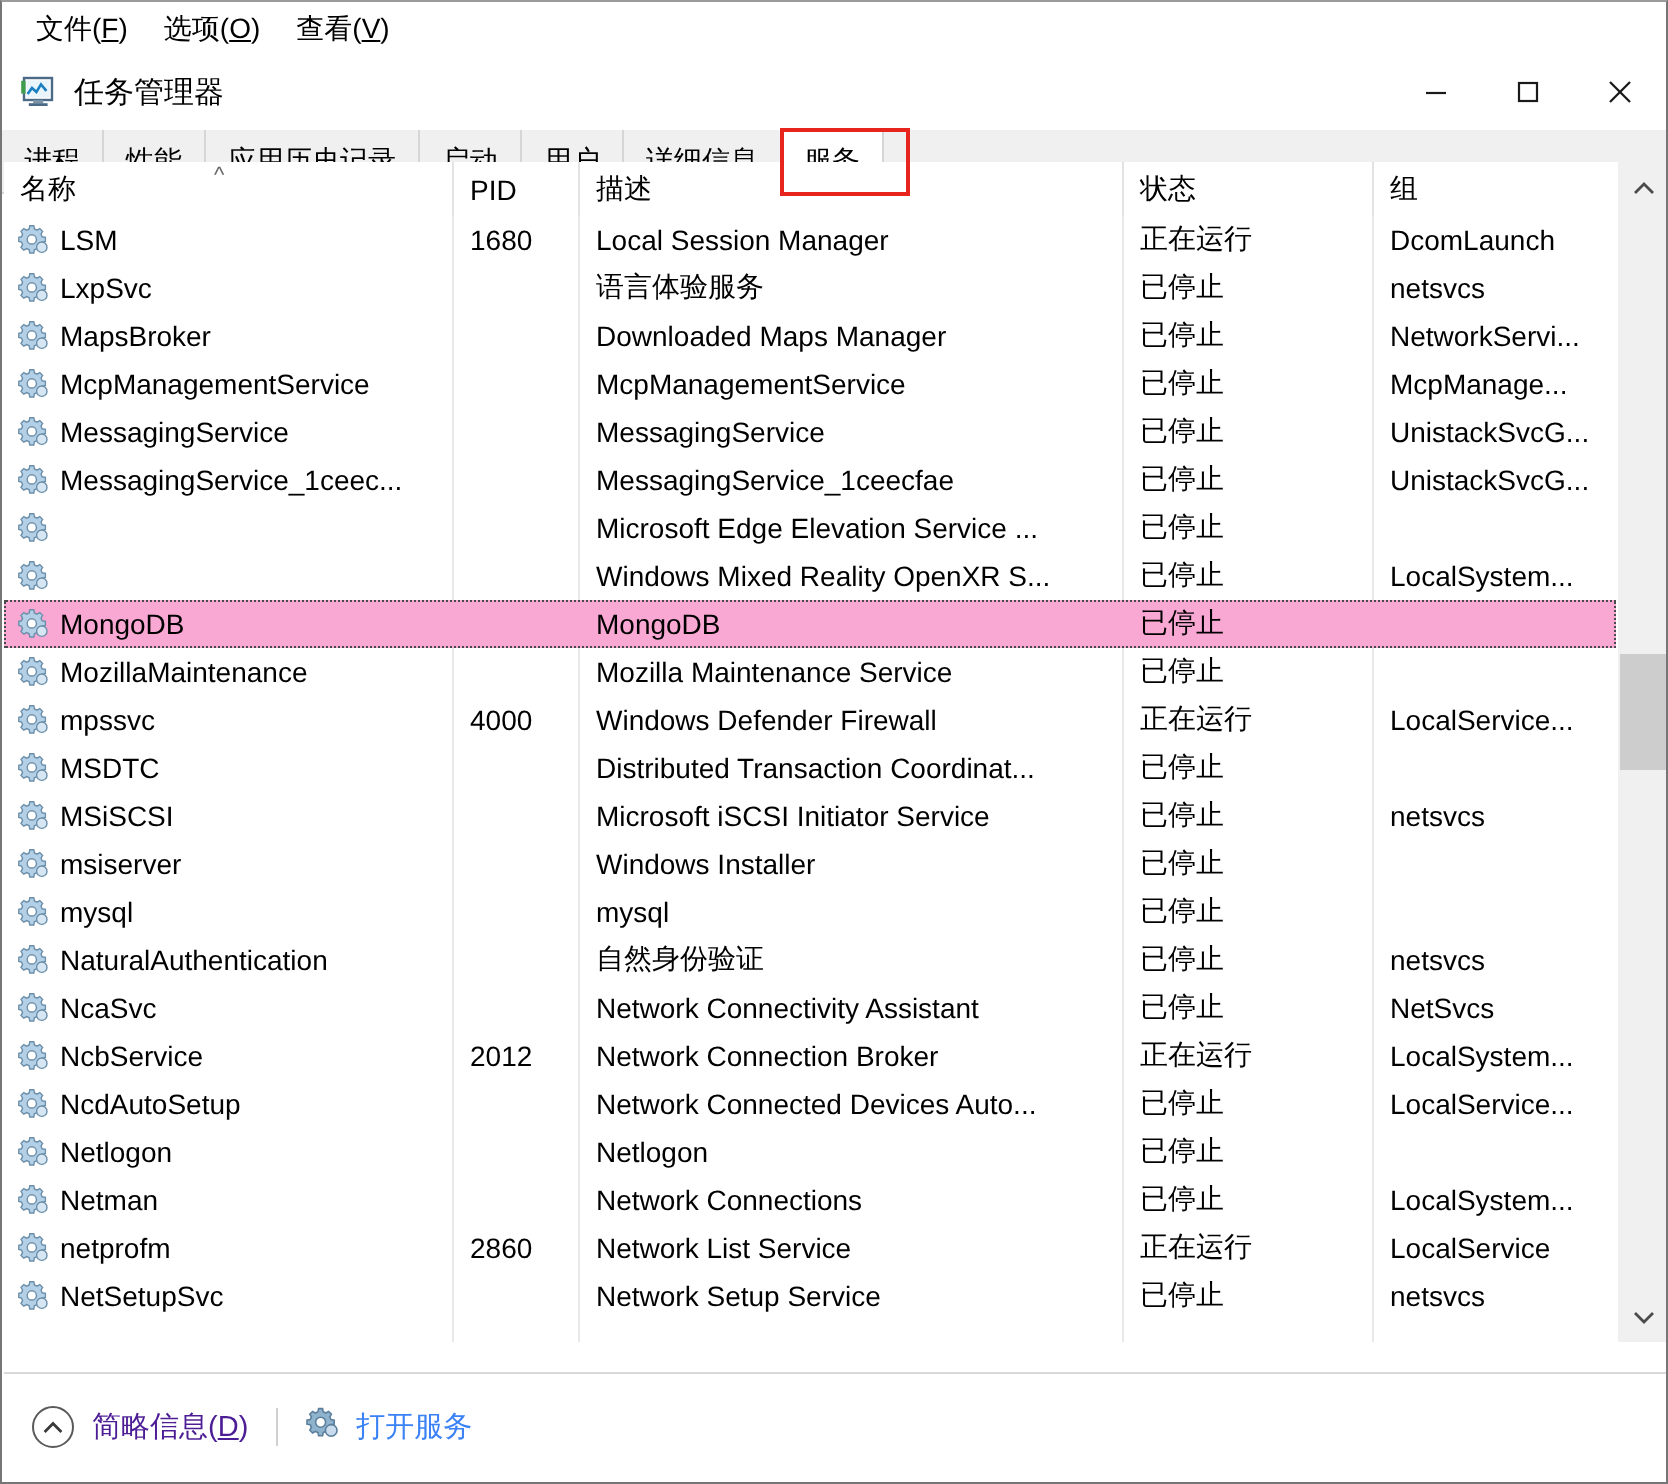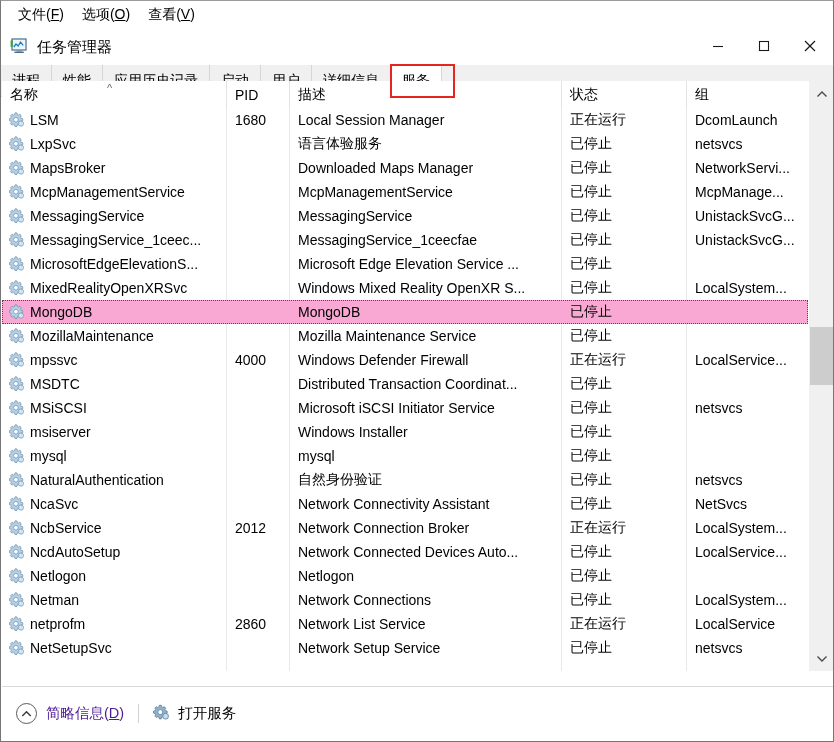--- a/index.html
+++ b/index.html
@@ -266,21 +266,21 @@
     background: #d0d0d0;
     margin: 0 14px;
   }
   #open-services {
     display: flex;
     align-items: center;
     gap: 8px;
   }
   #open-services-label {
     font-size: 14.5px;
-    color: #000000;
+    color: #3b82f6;
   }
 </style>
 </head>
 <body>
 
 <div id="window">
 
   <div id="menubar">
     <div class="menu-item">
       <span>文件(<u>F</u>)</span>
@@ -452,33 +452,31 @@
             <div class="cell c-desc">MessagingService_1ceecfae</div>
             <div class="cell c-status">已停止</div>
             <div class="cell c-group">UnistackSvcG...</div>
           </div>
           <div class="row">
             <svg class="svc-icon" viewBox="0 0 17 16">
               <path d="M5.9 0.9 L7.9 0.9 L8.2 2.5 L9.5 3.1 L10.9 2.3 L12.3 3.7 L11.5 5.1 L12.1 6.4 L13.7 6.7 L13.7 8.7 L12.1 9.0 L11.5 10.3 L12.3 11.7 L10.9 13.1 L9.5 12.3 L8.2 12.9 L7.9 14.5 L5.9 14.5 L5.6 12.9 L4.3 12.3 L2.9 13.1 L1.5 11.7 L2.3 10.3 L1.7 9.0 L0.4 8.7 L0.4 6.7 L1.7 6.4 L2.3 5.1 L1.5 3.7 L2.9 2.3 L4.3 3.1 L5.6 2.5 Z" fill="#b4d0e6" stroke="#6b8fab" stroke-width="0.7"></path>
               <circle cx="6.9" cy="7.7" r="2.3" fill="#ffffff" stroke="#6b8fab" stroke-width="0.7"></circle>
               <circle cx="11.9" cy="11.6" r="2.6" fill="#d6e6f2" stroke="#6b8fab" stroke-width="0.7"></circle>
             </svg>
-            <div class="cell c-name">MicrosoftEdgeElevationS...</div>
             <div class="cell c-pid"></div>
             <div class="cell c-desc">Microsoft Edge Elevation Service ...</div>
             <div class="cell c-status">已停止</div>
             <div class="cell c-group"></div>
           </div>
           <div class="row">
             <svg class="svc-icon" viewBox="0 0 17 16">
               <path d="M5.9 0.9 L7.9 0.9 L8.2 2.5 L9.5 3.1 L10.9 2.3 L12.3 3.7 L11.5 5.1 L12.1 6.4 L13.7 6.7 L13.7 8.7 L12.1 9.0 L11.5 10.3 L12.3 11.7 L10.9 13.1 L9.5 12.3 L8.2 12.9 L7.9 14.5 L5.9 14.5 L5.6 12.9 L4.3 12.3 L2.9 13.1 L1.5 11.7 L2.3 10.3 L1.7 9.0 L0.4 8.7 L0.4 6.7 L1.7 6.4 L2.3 5.1 L1.5 3.7 L2.9 2.3 L4.3 3.1 L5.6 2.5 Z" fill="#b4d0e6" stroke="#6b8fab" stroke-width="0.7"></path>
               <circle cx="6.9" cy="7.7" r="2.3" fill="#ffffff" stroke="#6b8fab" stroke-width="0.7"></circle>
               <circle cx="11.9" cy="11.6" r="2.6" fill="#d6e6f2" stroke="#6b8fab" stroke-width="0.7"></circle>
             </svg>
-            <div class="cell c-name">MixedRealityOpenXRSvc</div>
             <div class="cell c-pid"></div>
             <div class="cell c-desc">Windows Mixed Reality OpenXR S...</div>
             <div class="cell c-status">已停止</div>
             <div class="cell c-group">LocalSystem...</div>
           </div>
           <div class="row selected">
             <svg class="svc-icon" viewBox="0 0 17 16">
               <path d="M5.9 0.9 L7.9 0.9 L8.2 2.5 L9.5 3.1 L10.9 2.3 L12.3 3.7 L11.5 5.1 L12.1 6.4 L13.7 6.7 L13.7 8.7 L12.1 9.0 L11.5 10.3 L12.3 11.7 L10.9 13.1 L9.5 12.3 L8.2 12.9 L7.9 14.5 L5.9 14.5 L5.6 12.9 L4.3 12.3 L2.9 13.1 L1.5 11.7 L2.3 10.3 L1.7 9.0 L0.4 8.7 L0.4 6.7 L1.7 6.4 L2.3 5.1 L1.5 3.7 L2.9 2.3 L4.3 3.1 L5.6 2.5 Z" fill="#b4d0e6" stroke="#6b8fab" stroke-width="0.7"></path>
               <circle cx="6.9" cy="7.7" r="2.3" fill="#ffffff" stroke="#6b8fab" stroke-width="0.7"></circle>
               <circle cx="11.9" cy="11.6" r="2.6" fill="#d6e6f2" stroke="#6b8fab" stroke-width="0.7"></circle>

